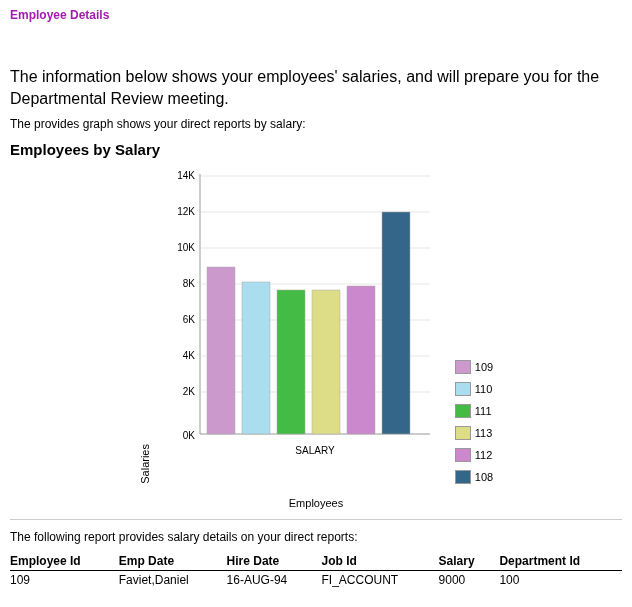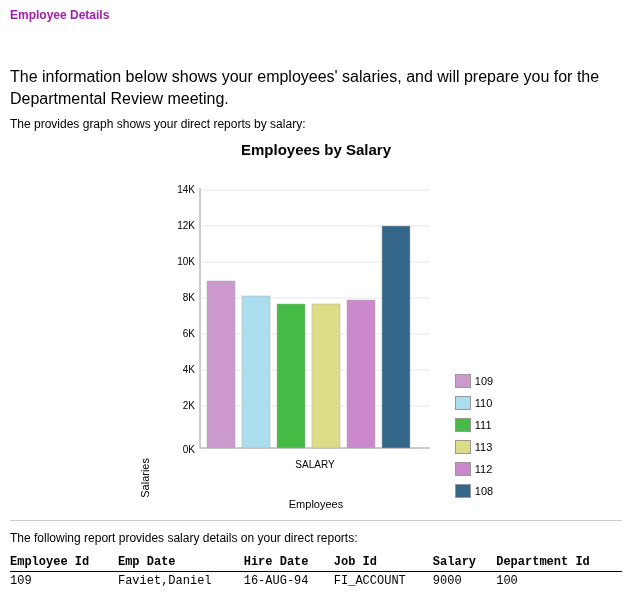--- a/index.html
+++ b/index.html
@@ -21,30 +21,29 @@
       font-size: 16px;
       margin-bottom: 6px;
       line-height: 1.4;
       margin-top: 44px;
     }
     .graph-intro {
       font-size: 12px;
       margin-bottom: 10px;
     }
     .chart-title {
-      text-align: center;
       font-weight: bold;
       font-size: 15px;
-      margin-bottom: 20px;
+      margin-bottom: 6px;
     }
     .chart-container {
       display: flex;
       align-items: center;
       justify-content: center;
-      margin-bottom: 0;
+      margin-bottom: 13px;
     }
     .chart-area {
       display: flex;
       align-items: flex-end;
       position: relative;
     }
     .y-axis-label {
       writing-mode: vertical-rl;
       transform: rotate(180deg);
       font-size: 11px;
@@ -81,21 +80,20 @@
       margin-top: 0;
     }
     .report-intro {
       font-size: 12px;
       margin-bottom: 8px;
     }
     table {
       border-collapse: collapse;
       width: 100%;
       font-size: 12px;
-      font-family: Liberation Mono, monospace;
     }
     thead tr th {
       font-weight: bold;
       text-align: left;
       padding: 2px 8px 2px 0;
       border-bottom: 1px solid #000;
     }
     tbody tr td {
       padding: 2px 8px 2px 0;
     }

